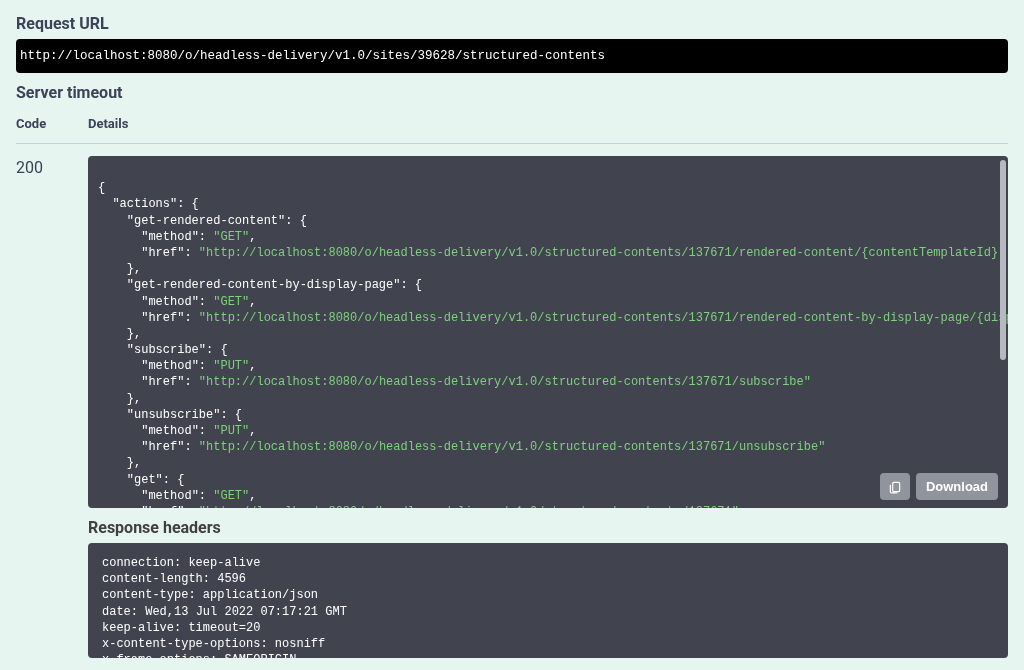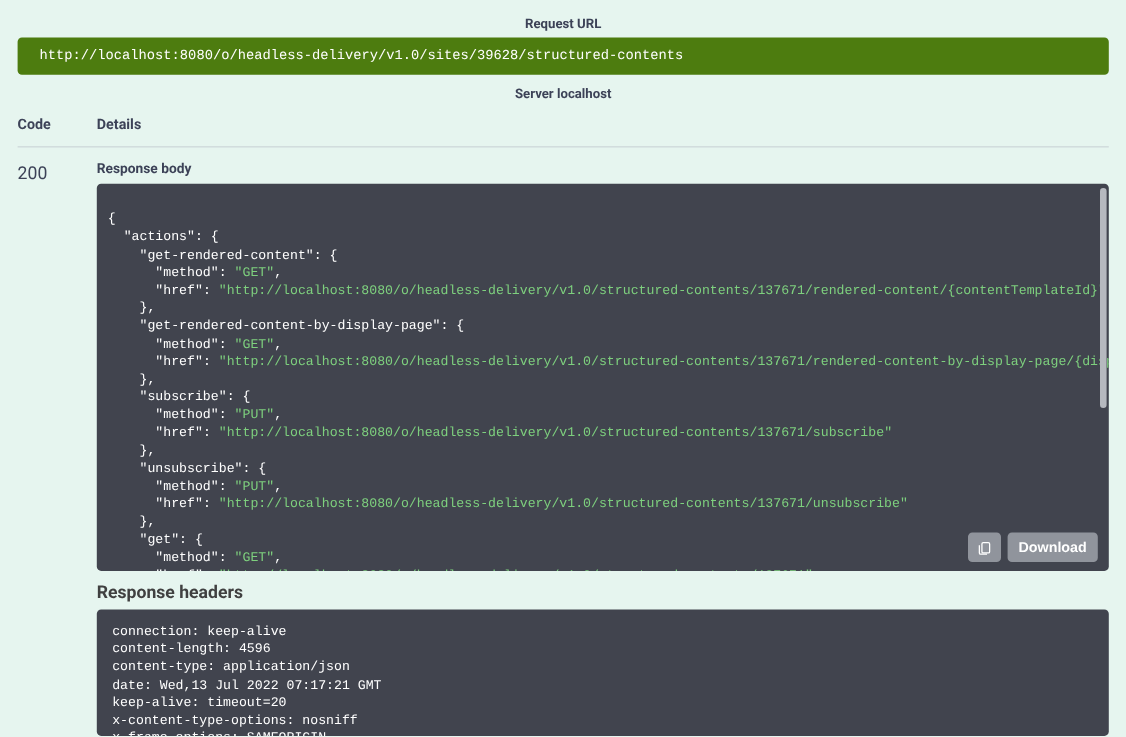--- a/index.html
+++ b/index.html
@@ -6,31 +6,30 @@
   body {
     font-family: -apple-system, BlinkMacSystemFont, "Segoe UI", Roboto, sans-serif;
     background: #e6f5ef;
     color: #3c4257;
     width: 1024px;
     height: 670px;
     overflow: hidden;
     padding: 8px 16px;
   }
   .section-label {
-    font-size: 12px;
+    font-size: 16px;
     font-weight: 700;
     color: #3c4257;
     margin-bottom: 6px;
     margin-top: 6px;
-    text-align: center;
   }
   .url-box {
-    background: #4d7c0f;
+    background: #000000;
     border-radius: 4px;
-    padding: 10px 20px;
+    padding: 10px 4px;
     color: #fff;
     font-family: "SFMono-Regular", Consolas, "Liberation Mono", Menlo, monospace;
     font-size: 12.5px;
     margin-bottom: 10px;
   }
   .table-header {
     display: flex;
     border-bottom: 1px solid #c9d3d6;
     padding: 6px 0 12px 0;
     margin-top: 8px;
@@ -131,31 +130,30 @@
     color: #404040;
     margin: 10px 0 6px 0;
   }
 </style>
 </head>
 <body>
 
 <div class="section-label">Request URL</div>
 <div class="url-box">http://localhost:8080/o/headless-delivery/v1.0/sites/39628/structured-contents</div>
 
-<div class="section-label">Server localhost</div>
+<div class="section-label">Server timeout</div>
 
 <div class="table-header">
   <div class="col-code">Code</div>
   <div class="col-details">Details</div>
 </div>
 
 <div class="row">
   <div class="code-value">200</div>
   <div class="details-col">
-    <div class="body-label">Response body</div>
     <div class="code-area">
 <span>{</span>
   <span class="key">"actions"</span>: {
     <span class="key">"get-rendered-content"</span>: {
       <span class="key">"method"</span>: <span class="str">"<span>GET</span>"</span>,
       <span class="key">"href"</span>: <span class="str">"<span>http://localhost:8080/o/headless-delivery/v1.0/structured-contents/137671/rendered-content/{contentTemplateId}</span>"</span>
     },
     <span class="key">"get-rendered-content-by-display-page"</span>: {
       <span class="key">"method"</span>: <span class="str">"<span>GET</span>"</span>,
       <span class="key">"href"</span>: <span class="str">"<span>http://localhost:8080/o/headless-delivery/v1.0/structured-contents/137671/rendered-content-by-display-page/{displayPageKey}</span>"</span>

